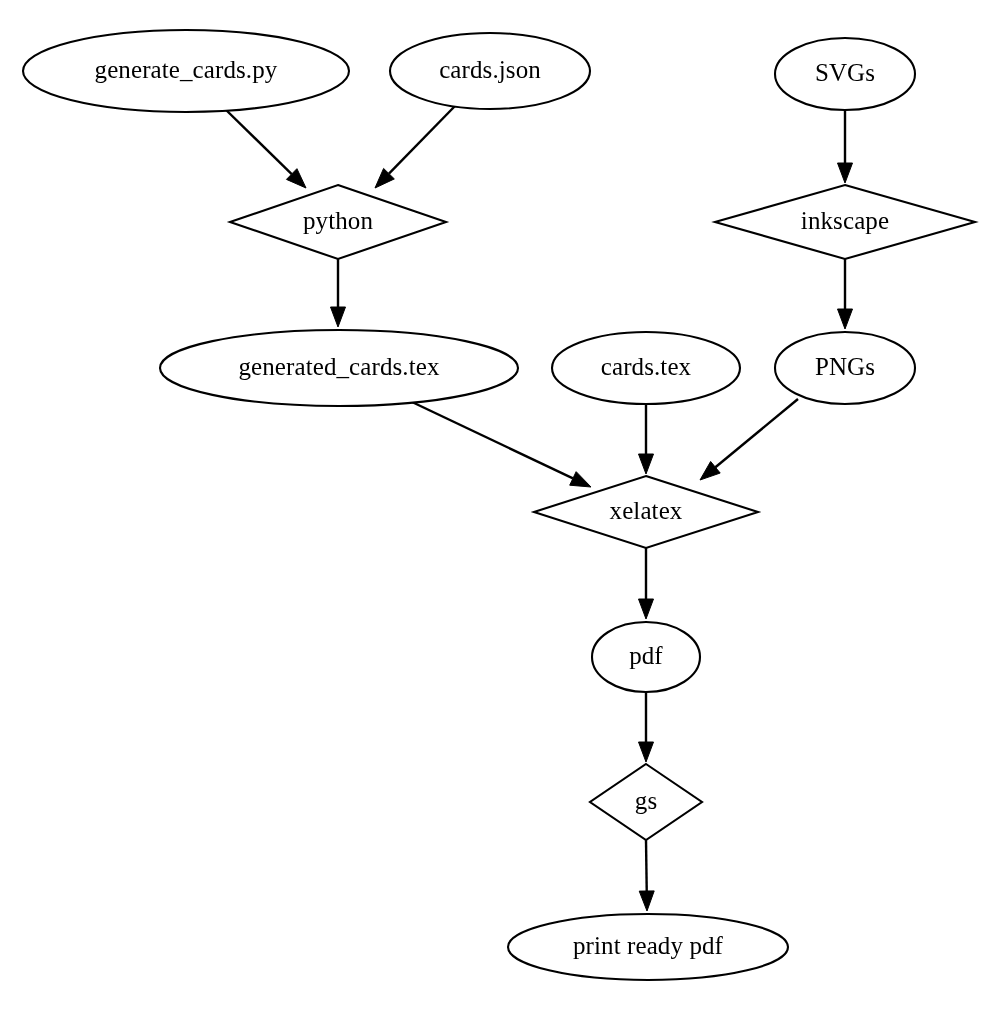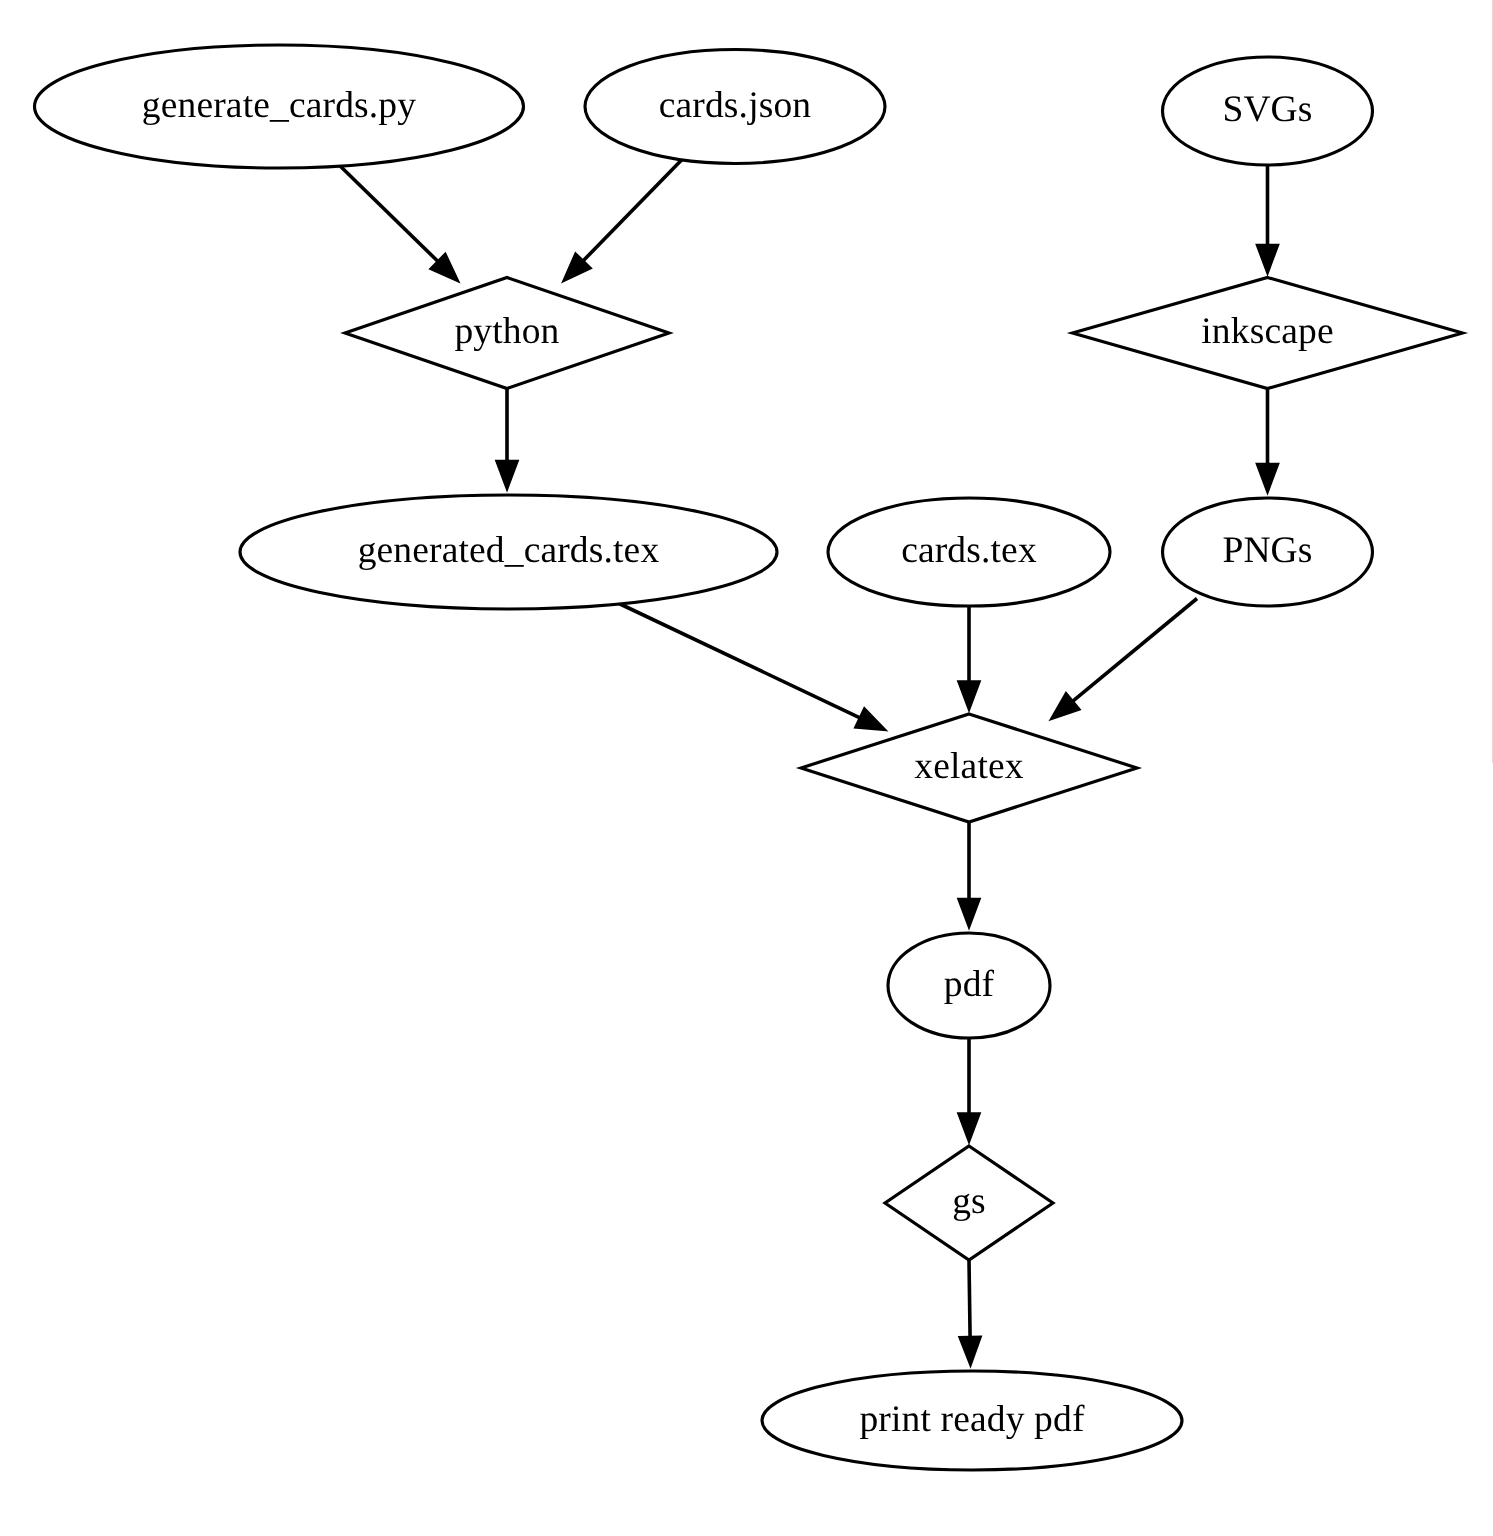--- a/index.html
+++ b/index.html
@@ -10,21 +10,21 @@
   body {
     width: 995px;
     height: 1024px;
     font-family: "Liberation Serif", "DejaVu Serif", serif;
     overflow: hidden;
   }
   #graph-root {
     position: relative;
     width: 995px;
     height: 1024px;
-    background: #b91c1c;
+    background: #f97316;
   }
   svg#flow-svg {
     display: block;
     width: 995px;
     height: 1024px;
     background: #ffffff;
   }
   .node-shape {
     fill: #ffffff;
     stroke: #000000;

